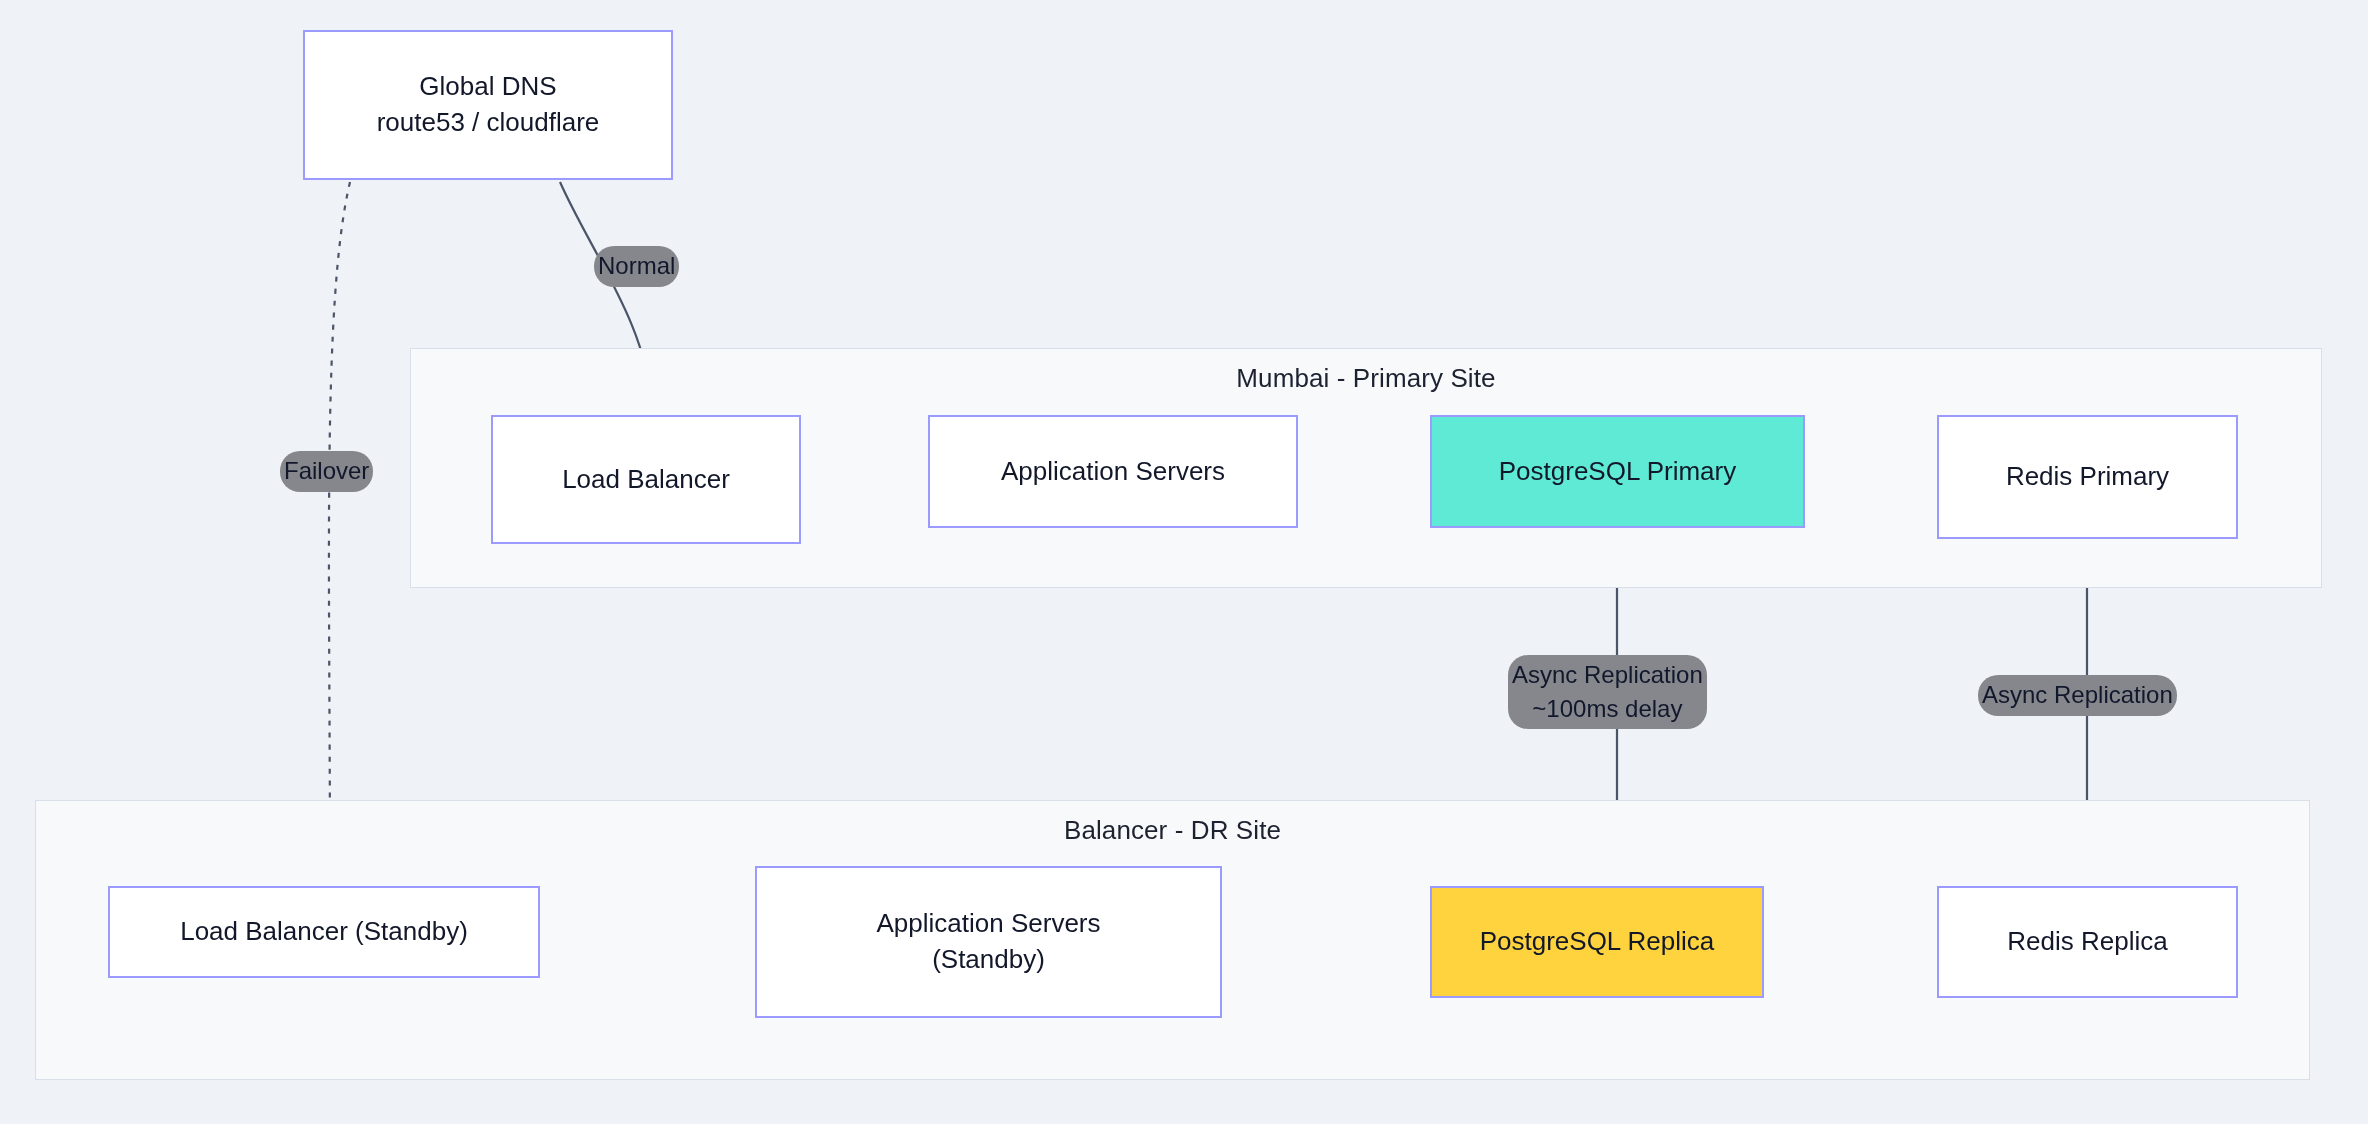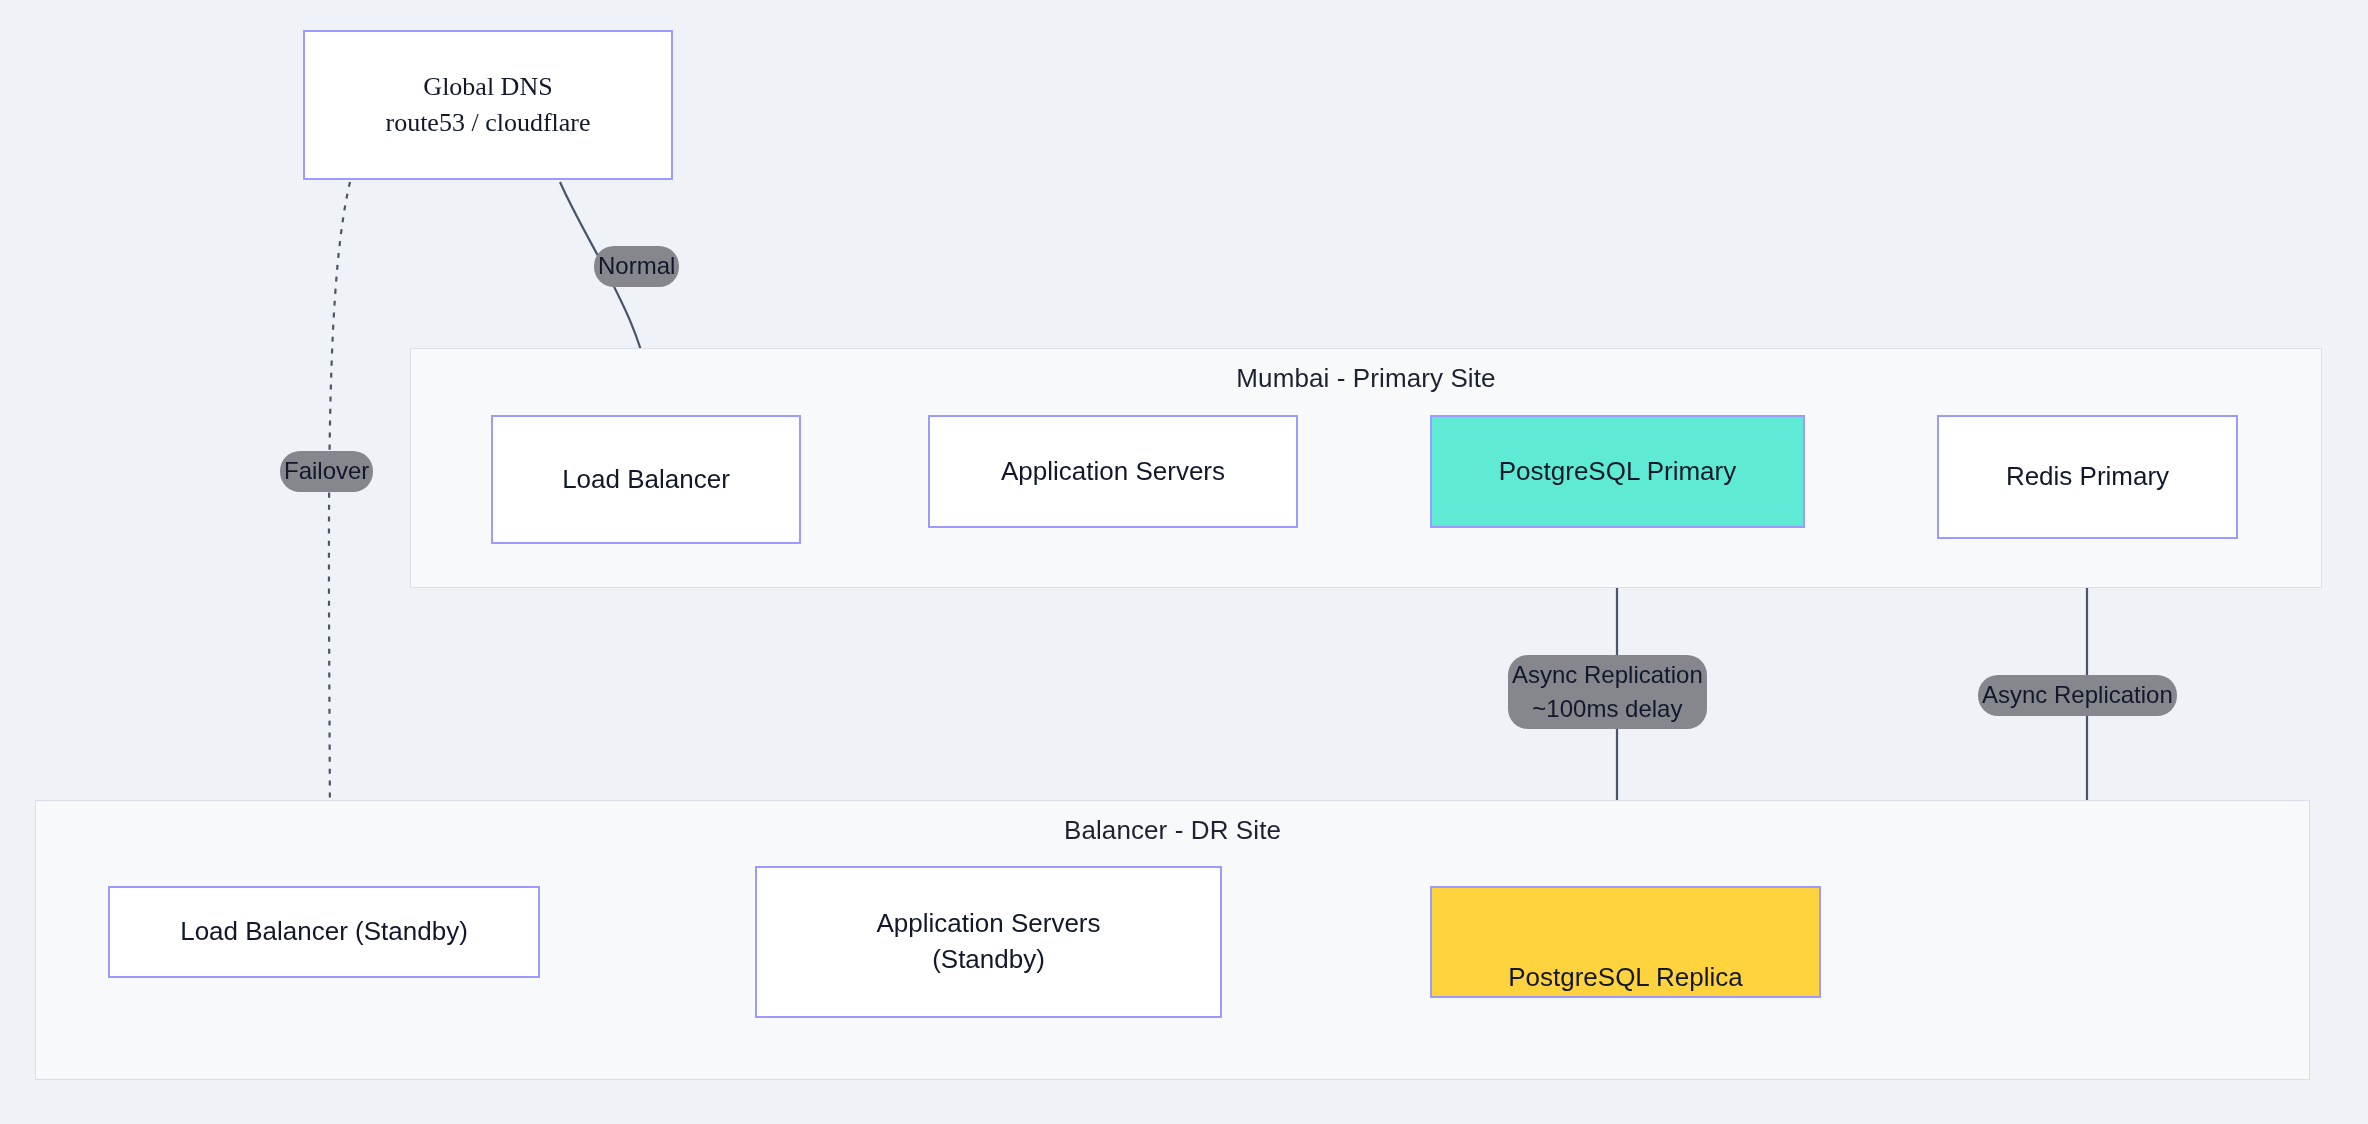--- a/index.html
+++ b/index.html
@@ -91,21 +91,21 @@
 
     <path d="M 560 182 C 590 250 650 330 650 404" fill="none" stroke="#4a5568" stroke-width="2.2" marker-end="url(#arrow)"></path>
 
     <path d="M 350 182 C 322 300 330 560 330 880" fill="none" stroke="#4a5568" stroke-width="2.2" stroke-dasharray="5 7" marker-end="url(#arrow-dash)"></path>
 
     <path d="M 1617 530 L 1617 880" fill="none" stroke="#4a5568" stroke-width="2.2" marker-end="url(#arrow)"></path>
 
     <path d="M 2087 530 L 2087 880" fill="none" stroke="#4a5568" stroke-width="2.2" marker-end="url(#arrow)"></path>
   </svg>
 
-  <div class="node" style="left:303px; top:30px; width:370px; height:150px;font-family:Liberation Serif, serif;">
+  <div class="node" style="left:303px; top:30px; width:370px; height:150px;">
     <span class="node-label">
       <span>Global DNS</span><br>
       <span>route53 / cloudflare</span>
     </span>
   </div>
 
   <div class="cluster" style="left:410px; top:348px; width:1912px; height:240px;">
     <div class="cluster-title">Mumbai - Primary Site</div>
   </div>
 
@@ -133,24 +133,27 @@
     <span class="node-label">Load Balancer (Standby)</span>
   </div>
 
   <div class="node" style="left:755px; top:866px; width:467px; height:152px;">
     <span class="node-label">
       <span>Application Servers</span><br>
       <span>(Standby)</span>
     </span>
   </div>
 
-  <div class="node yellow" style="left:1430px; top:886px; width:391px; height:112px;align-items:flex-end;">
+  <div class="node yellow" style="left:1430px; top:886px; width:334px; height:112px;">
     <span class="node-label">PostgreSQL Replica</span>
   </div>
 
+  <div class="node" style="left:1937px; top:886px; width:301px; height:112px;">
+    <span class="node-label">Redis Replica</span>
+  </div>
 
   <div class="edge-label" style="left:594px; top:246px;">Normal</div>
 
   <div class="edge-label" style="left:280px; top:451px;">Failover</div>
 
   <div class="edge-label" style="left:1508px; top:655px;">Async Replication
 ~100ms delay</div>
 
   <div class="edge-label" style="left:1978px; top:675px;">Async Replication</div>
 

